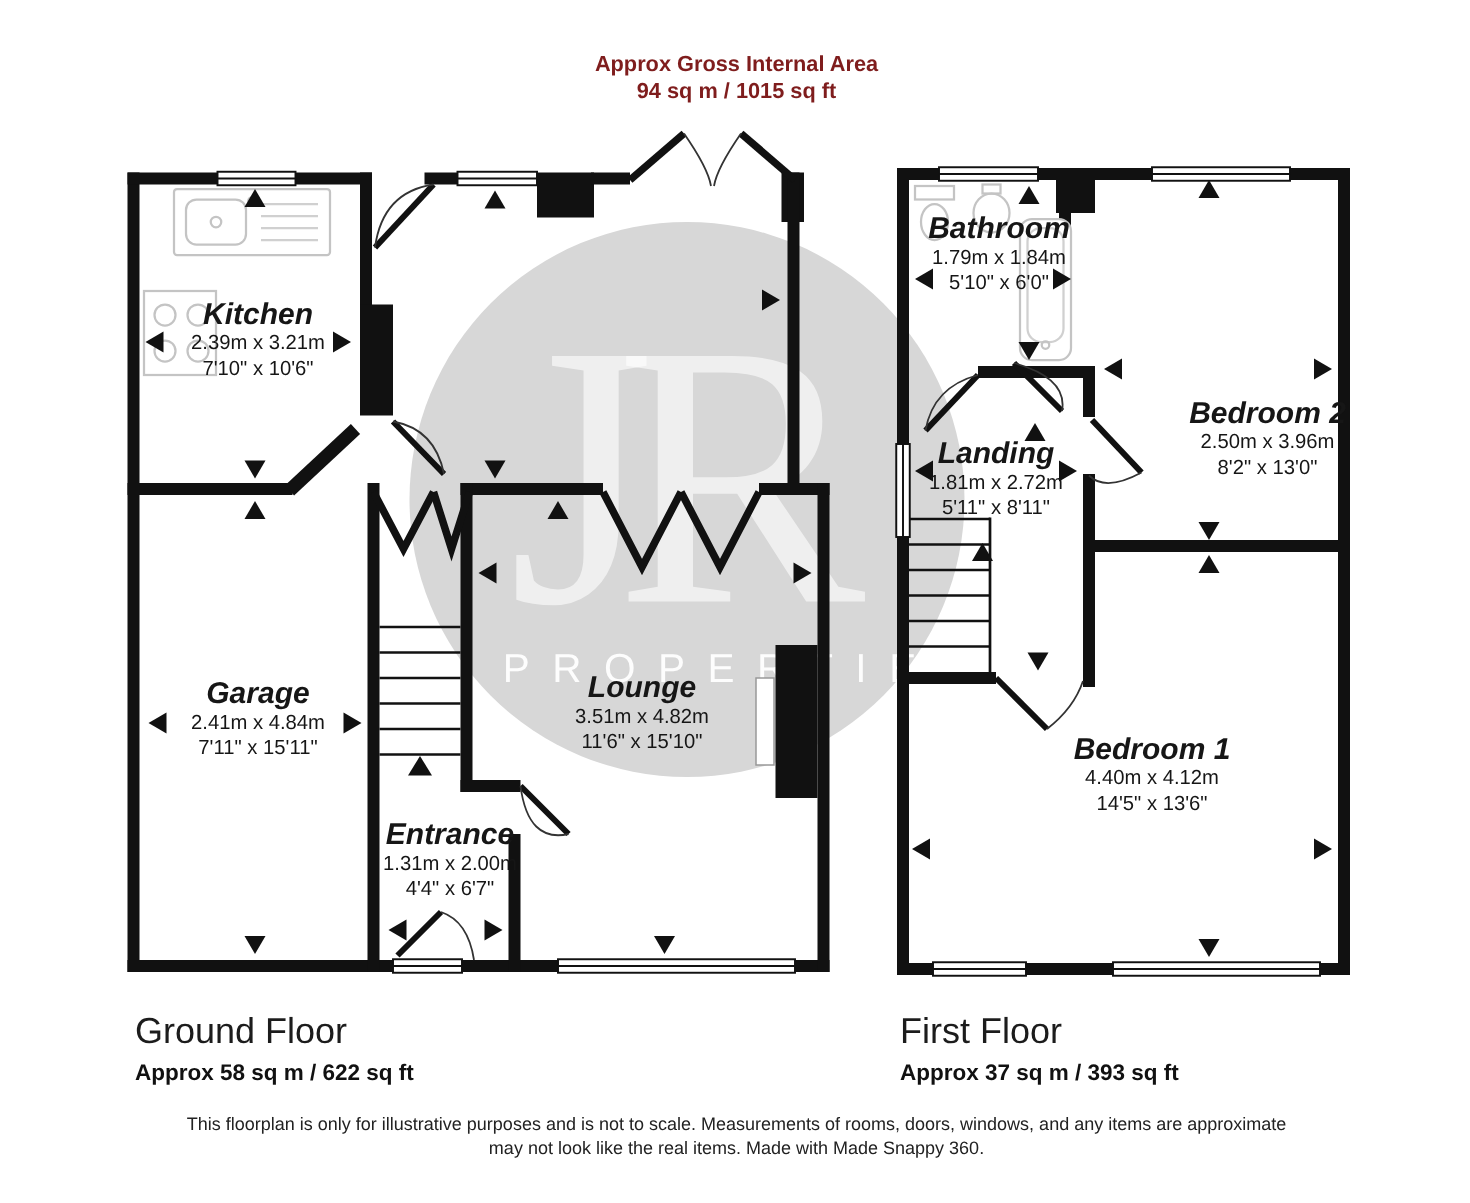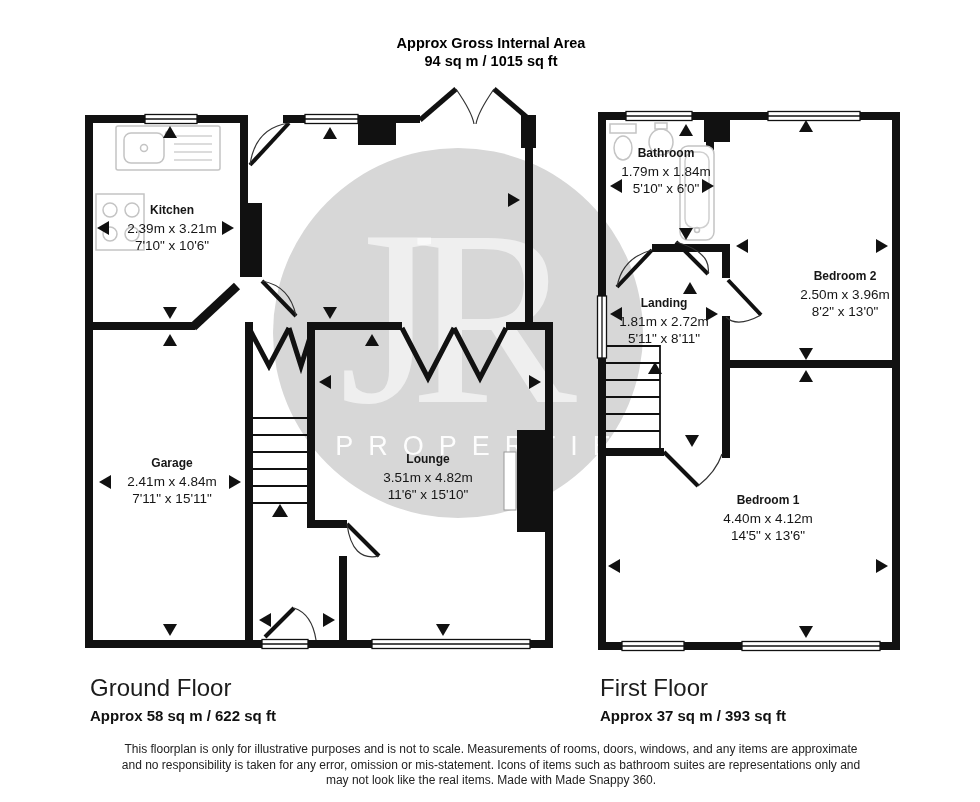--- a/index.html
+++ b/index.html
@@ -11,24 +11,24 @@
              background:#d7d7d7;}
   .wm-initials{position:absolute;left:458px;top:318px;transform:translate(-50%,-50%);
                font-family:"Liberation Serif", serif;font-size:250px;font-weight:normal;
                letter-spacing:-26px;color:rgba(255,255,255,0.60);white-space:nowrap;padding-right:26px;}
   .wm-name{position:absolute;left:497px;top:446px;transform:translate(-50%,-50%);
            font-size:27px;letter-spacing:15px;color:rgba(255,255,255,0.95);white-space:nowrap;}
   
   .plan{position:absolute;left:0;top:0;z-index:2;}
   
   .title{position:absolute;left:491px;top:34px;transform:translateX(-50%);text-align:center;z-index:3;}
-  .title .t1,.title .t2{font-size:14.5px;font-weight:bold;line-height:18px;color:#000000;}
+  .title .t1,.title .t2{font-size:14.5px;font-weight:bold;line-height:18px;color:#7f1d1d;}
   .room-label{position:absolute;transform:translate(-50%,-50%);text-align:center;z-index:3;
               line-height:17.5px;font-size:13.5px;white-space:nowrap;color:#161616;}
-  .room-label .rname{font-size:12px;font-weight:bold;}
+  .room-label .rname{font-size:20px;font-weight:bold;font-style:italic;}
   .floor-label{position:absolute;z-index:3;}
   .floor-label .fl1{font-size:24px;color:#1c1c1c;}
   .floor-label .fl2{font-size:15px;font-weight:bold;margin-top:5px;color:#111;}
   .disclaimer{position:absolute;left:491px;top:742px;transform:translateX(-50%);text-align:center;
               z-index:3;font-size:12px;line-height:15.5px;color:#222;white-space:nowrap;}
 </style>
 </head>
 <body>
 
 <div class="canvas">
@@ -248,20 +248,25 @@
   <div class="room-label" style="left:172px;top:481px;">
     <div class="rname">Garage</div>
     <div>2.41m x 4.84m</div>
     <div>7'11" x 15'11"</div>
   </div>
   <div class="room-label" style="left:428px;top:477px;">
     <div class="rname">Lounge</div>
     <div>3.51m x 4.82m</div>
     <div>11'6" x 15'10"</div>
   </div>
+  <div class="room-label" style="left:300px;top:575px;">
+    <div class="rname">Entrance</div>
+    <div>1.31m x 2.00m</div>
+    <div>4'4" x 6'7"</div>
+  </div>
 
   <div class="room-label" style="left:666px;top:171px;">
     <div class="rname">Bathroom</div>
     <div>1.79m x 1.84m</div>
     <div>5'10" x 6'0"</div>
   </div>
   <div class="room-label" style="left:845px;top:246px;margin-top:48px;">
     <div class="rname">Bedroom 2</div>
     <div>2.50m x 3.96m</div>
     <div>8'2" x 13'0"</div>
@@ -281,17 +286,16 @@
     <div class="fl1">Ground Floor</div>
     <div class="fl2">Approx 58 sq m / 622 sq ft</div>
   </div>
   <div class="floor-label" style="left:600px;top:674px;">
     <div class="fl1">First Floor</div>
     <div class="fl2">Approx 37 sq m / 393 sq ft</div>
   </div>
 
   <div class="disclaimer">
     <div>This floorplan is only for illustrative purposes and is not to scale. Measurements of rooms, doors, windows, and any items are approximate</div>
-    <div>and no responsibility is taken for any error, omission or mis-statement. Icons of items such as bathroom suites are representations only and</div>
     <div>may not look like the real items. Made with Made Snappy 360.</div>
   </div>
 
 </div>
 
 </body></html>

